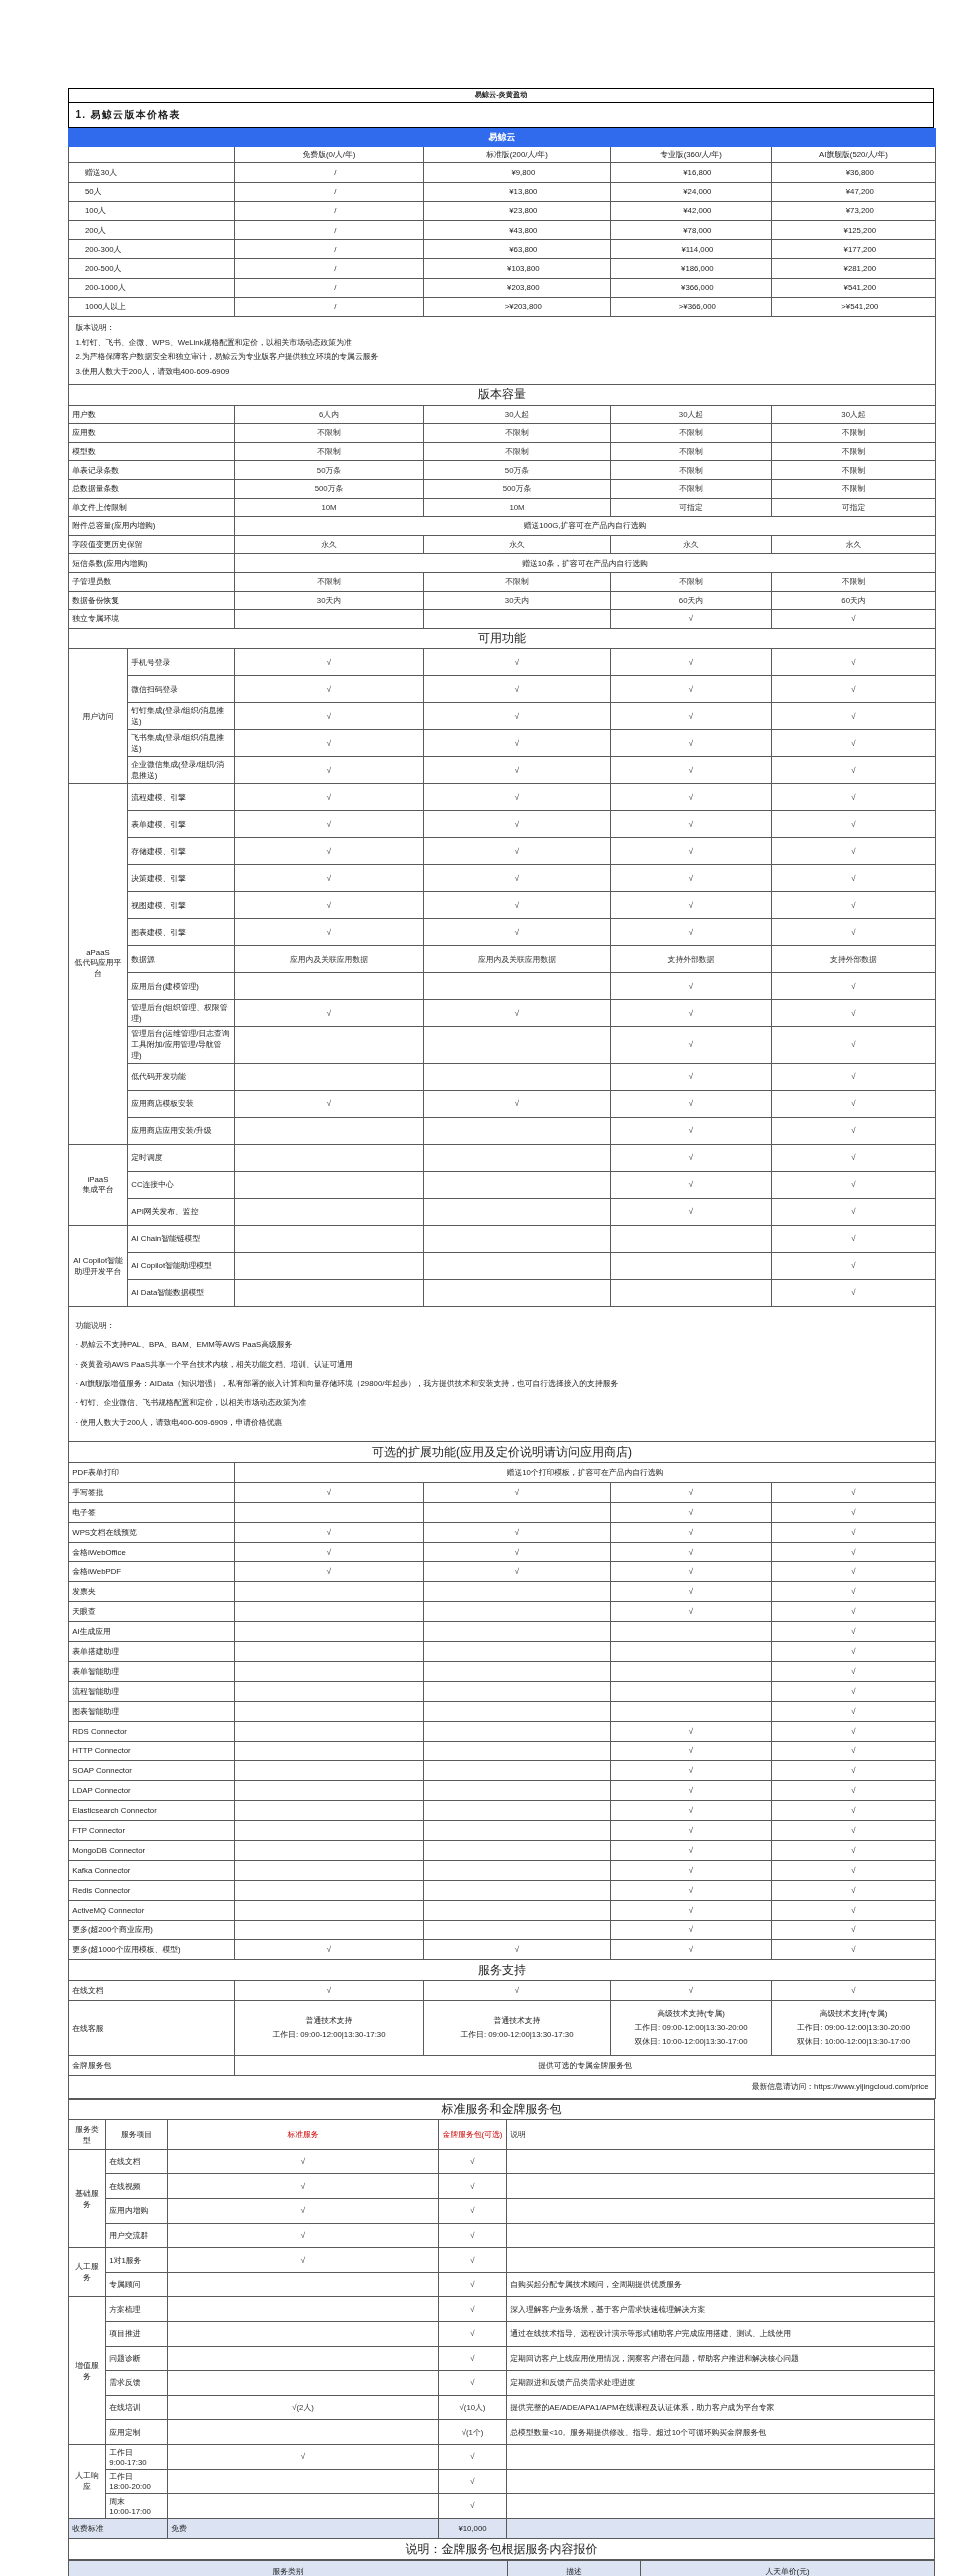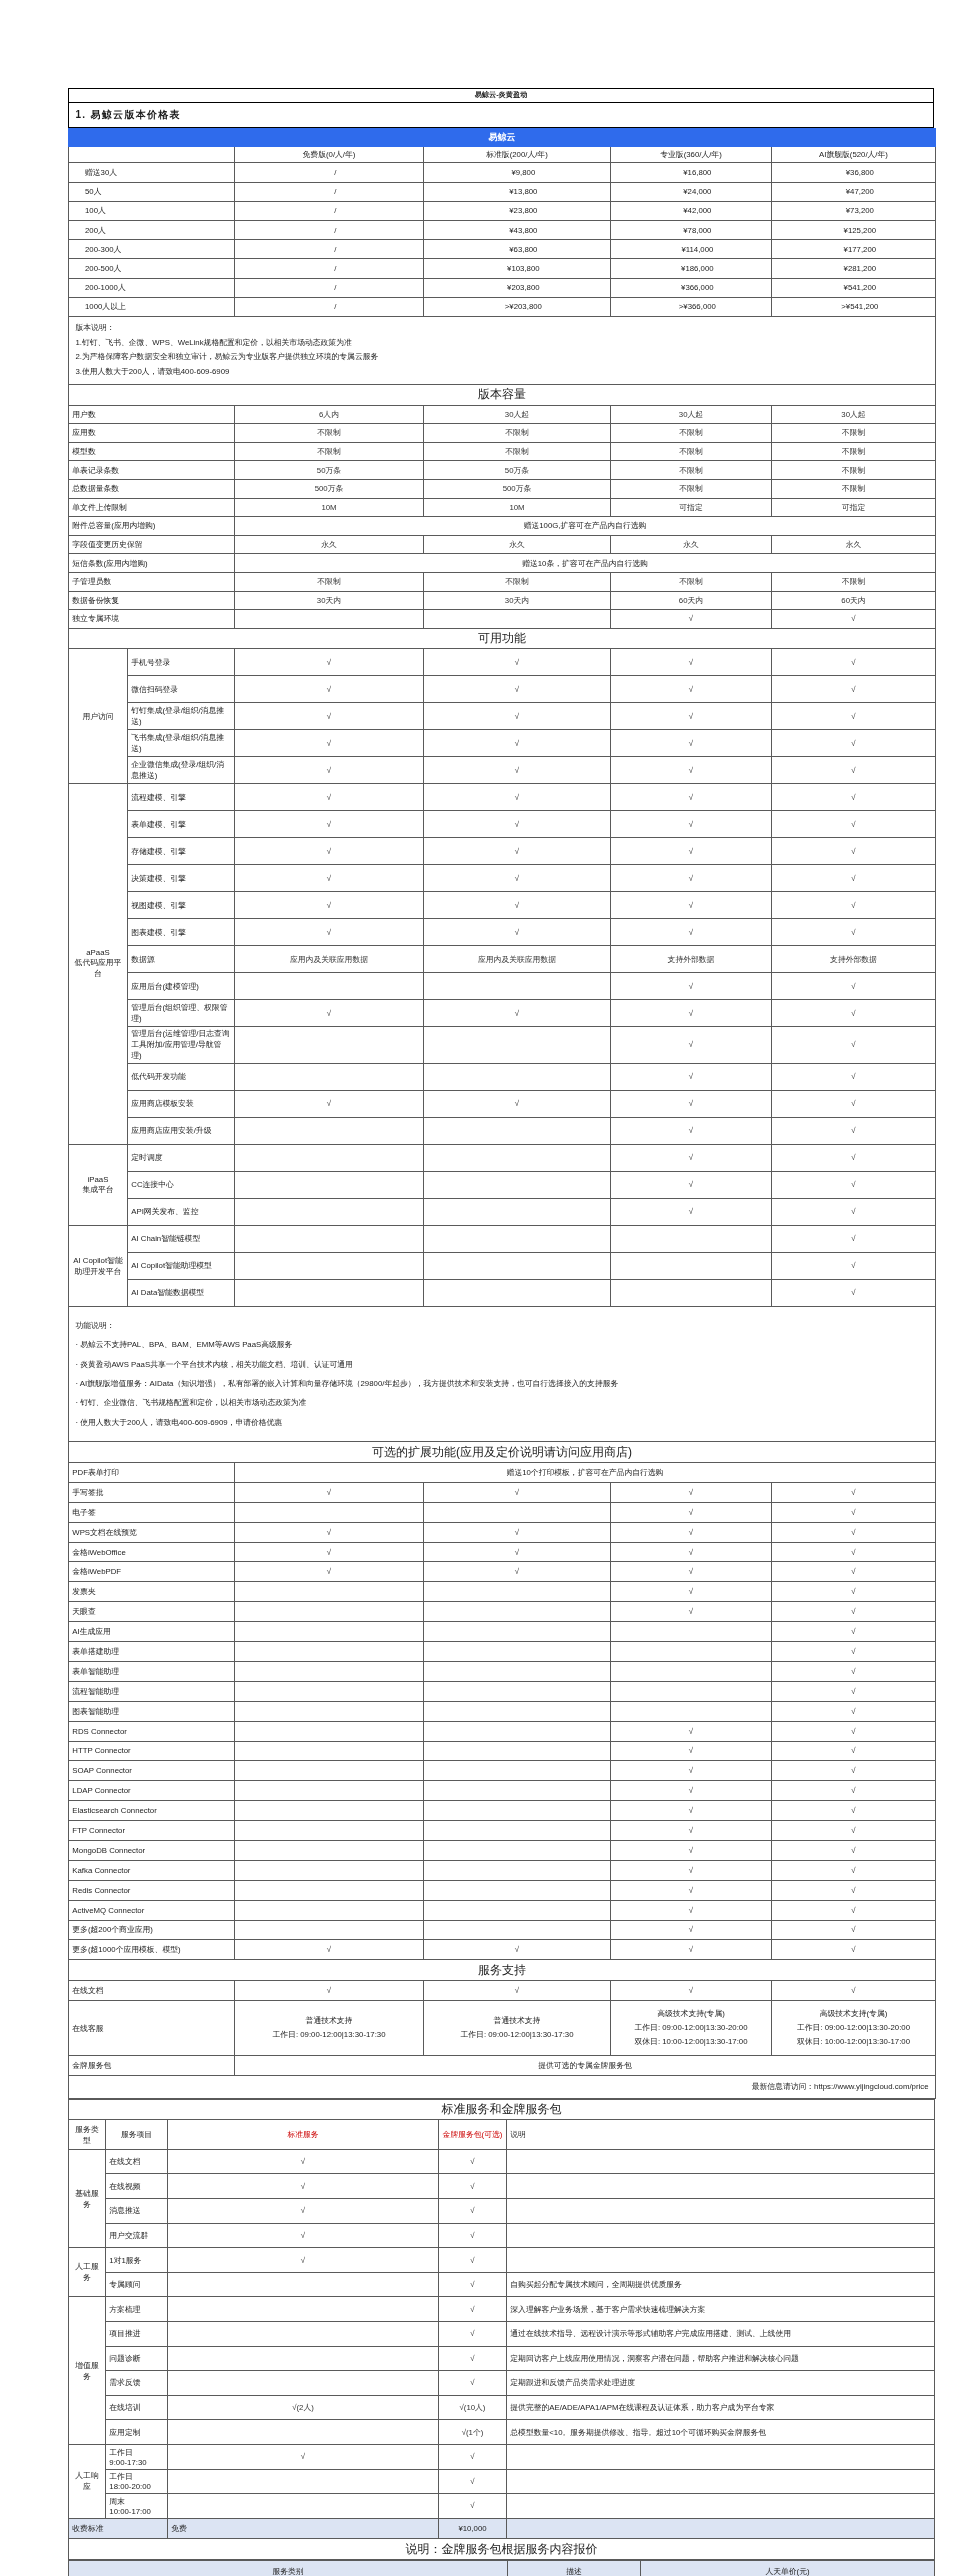--- a/index.html
+++ b/index.html
@@ -646,21 +646,21 @@
           <td class="check">√</td>
           <td class="note-col"></td>
         </tr>
         <tr class="svc-row">
           <td class="label-cell multi">在线视频</td>
           <td class="check">√</td>
           <td class="check">√</td>
           <td class="note-col"></td>
         </tr>
         <tr class="svc-row">
-          <td class="label-cell multi">消息推送</td>
+          <td class="label-cell multi">应用内增购</td>
           <td class="check">√</td>
           <td class="check">√</td>
           <td class="note-col"></td>
         </tr>
         <tr class="svc-row">
           <td class="label-cell multi">用户交流群</td>
           <td class="check">√</td>
           <td class="check">√</td>
           <td class="note-col"></td>
         </tr>

